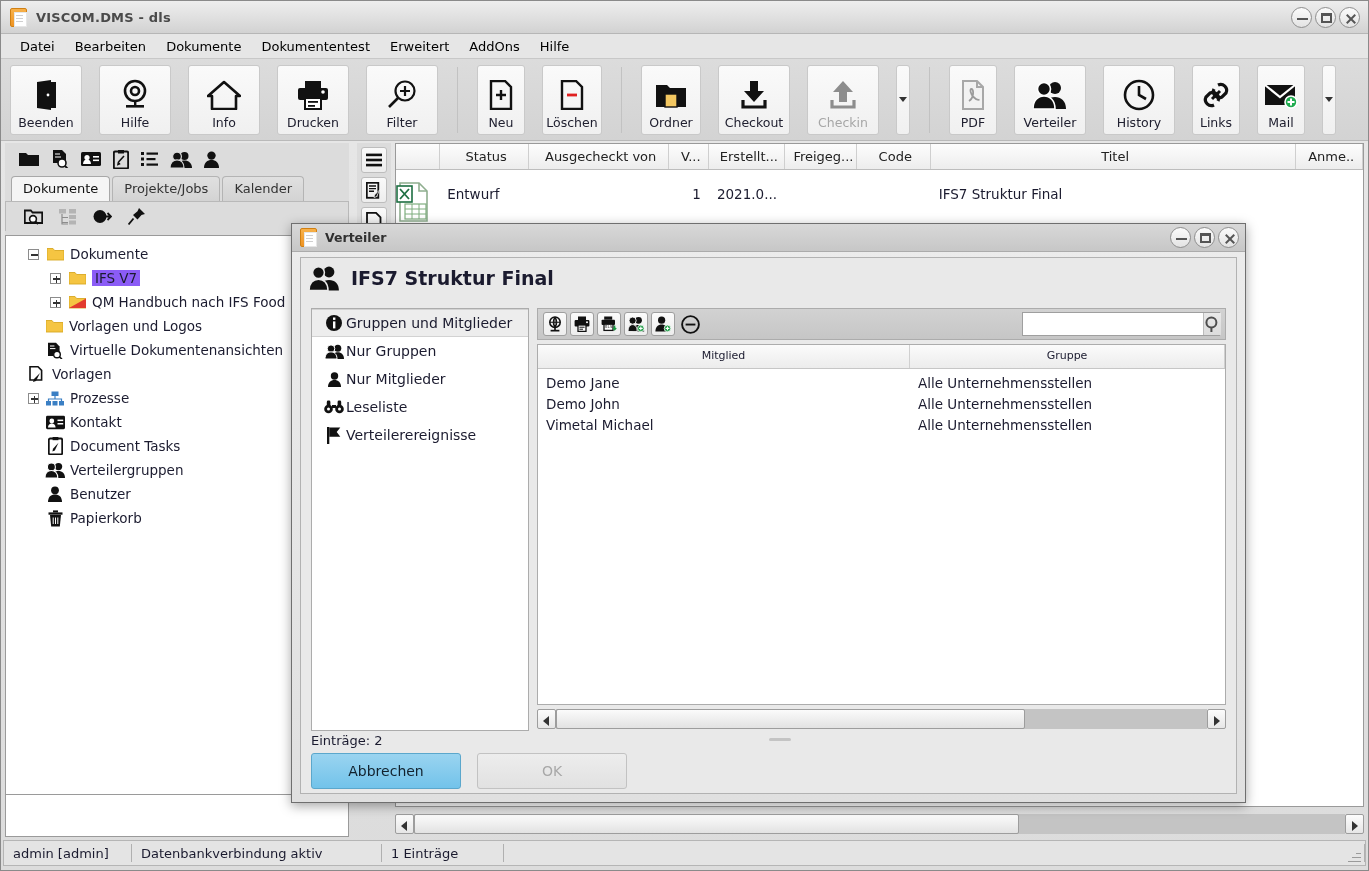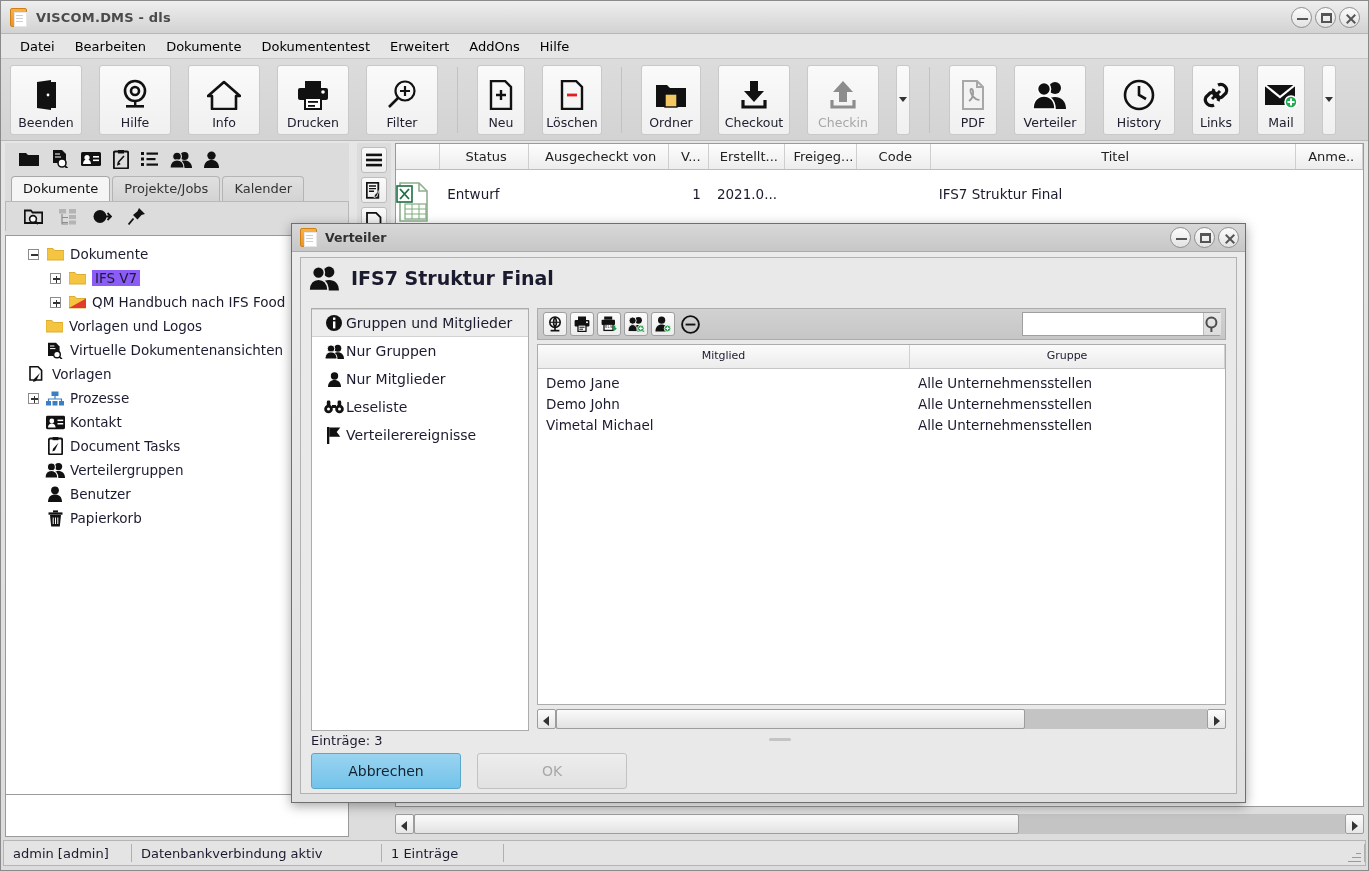--- a/index.html
+++ b/index.html
@@ -1009,21 +1009,21 @@
         <div id="dlg-hsb">
           <div class="sbbtn left"></div>
           <div class="sbtrack">
             <div class="sbthumb" style="width:72%"></div>
           </div>
           <div class="sbbtn right"></div>
         </div>
       </div>
 
       <div id="dlg-footer">
-        <div id="entries-label">Einträge: 3</div>
+        <div id="entries-label">Einträge: 2</div>
         <button class="dbtn" id="btn-cancel">Abbrechen</button>
         <button class="dbtn" id="btn-ok">OK</button>
         <span class="grip-dots"></span>
       </div>
     </div>
   </div>
 
 </div>
 
 </body></html>

